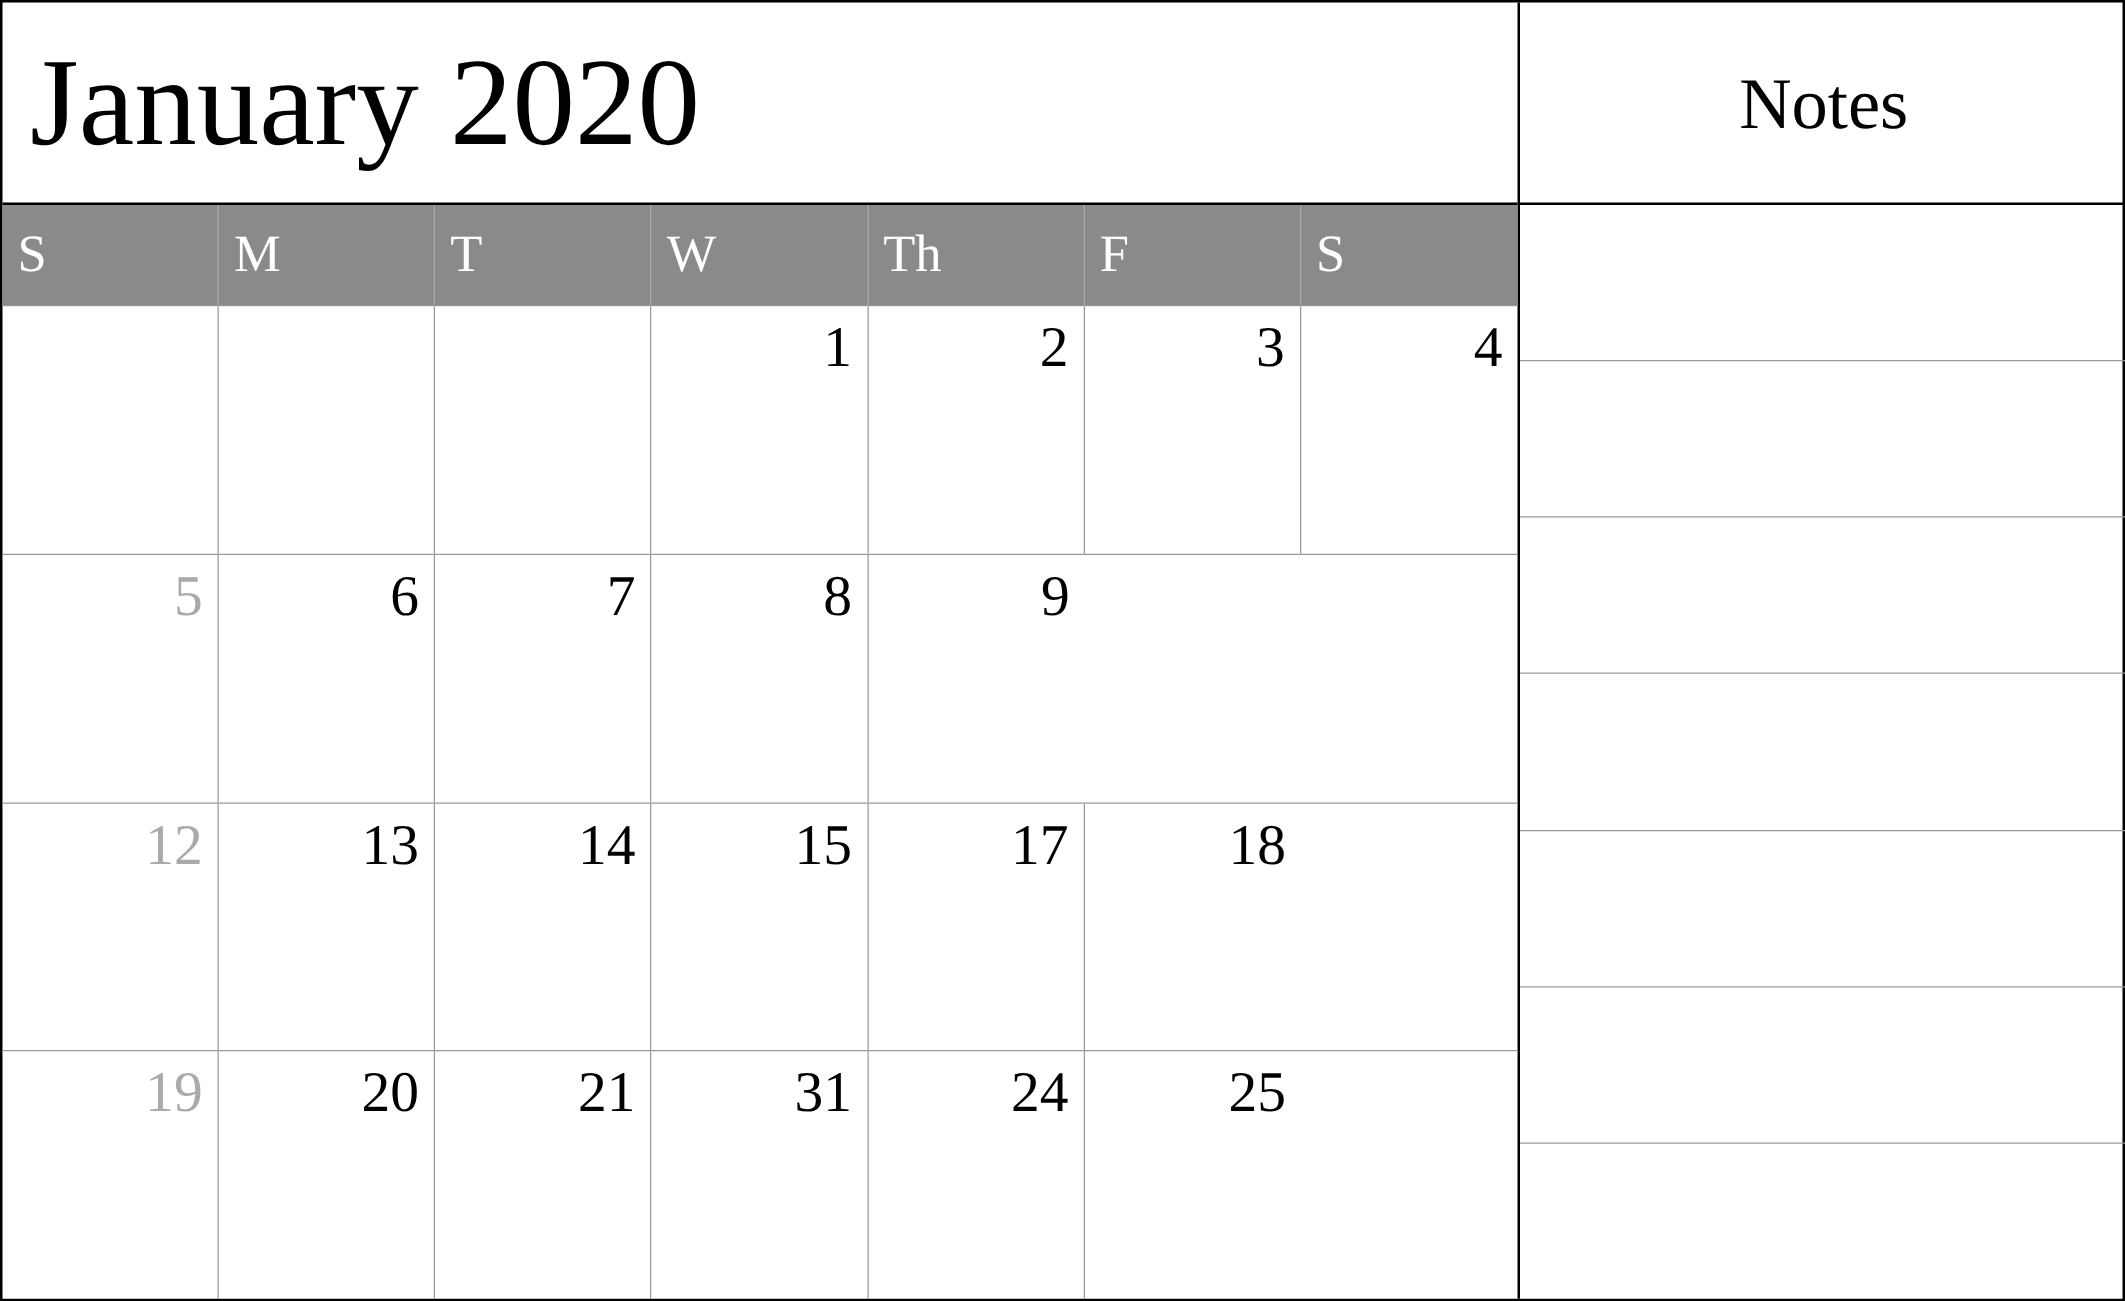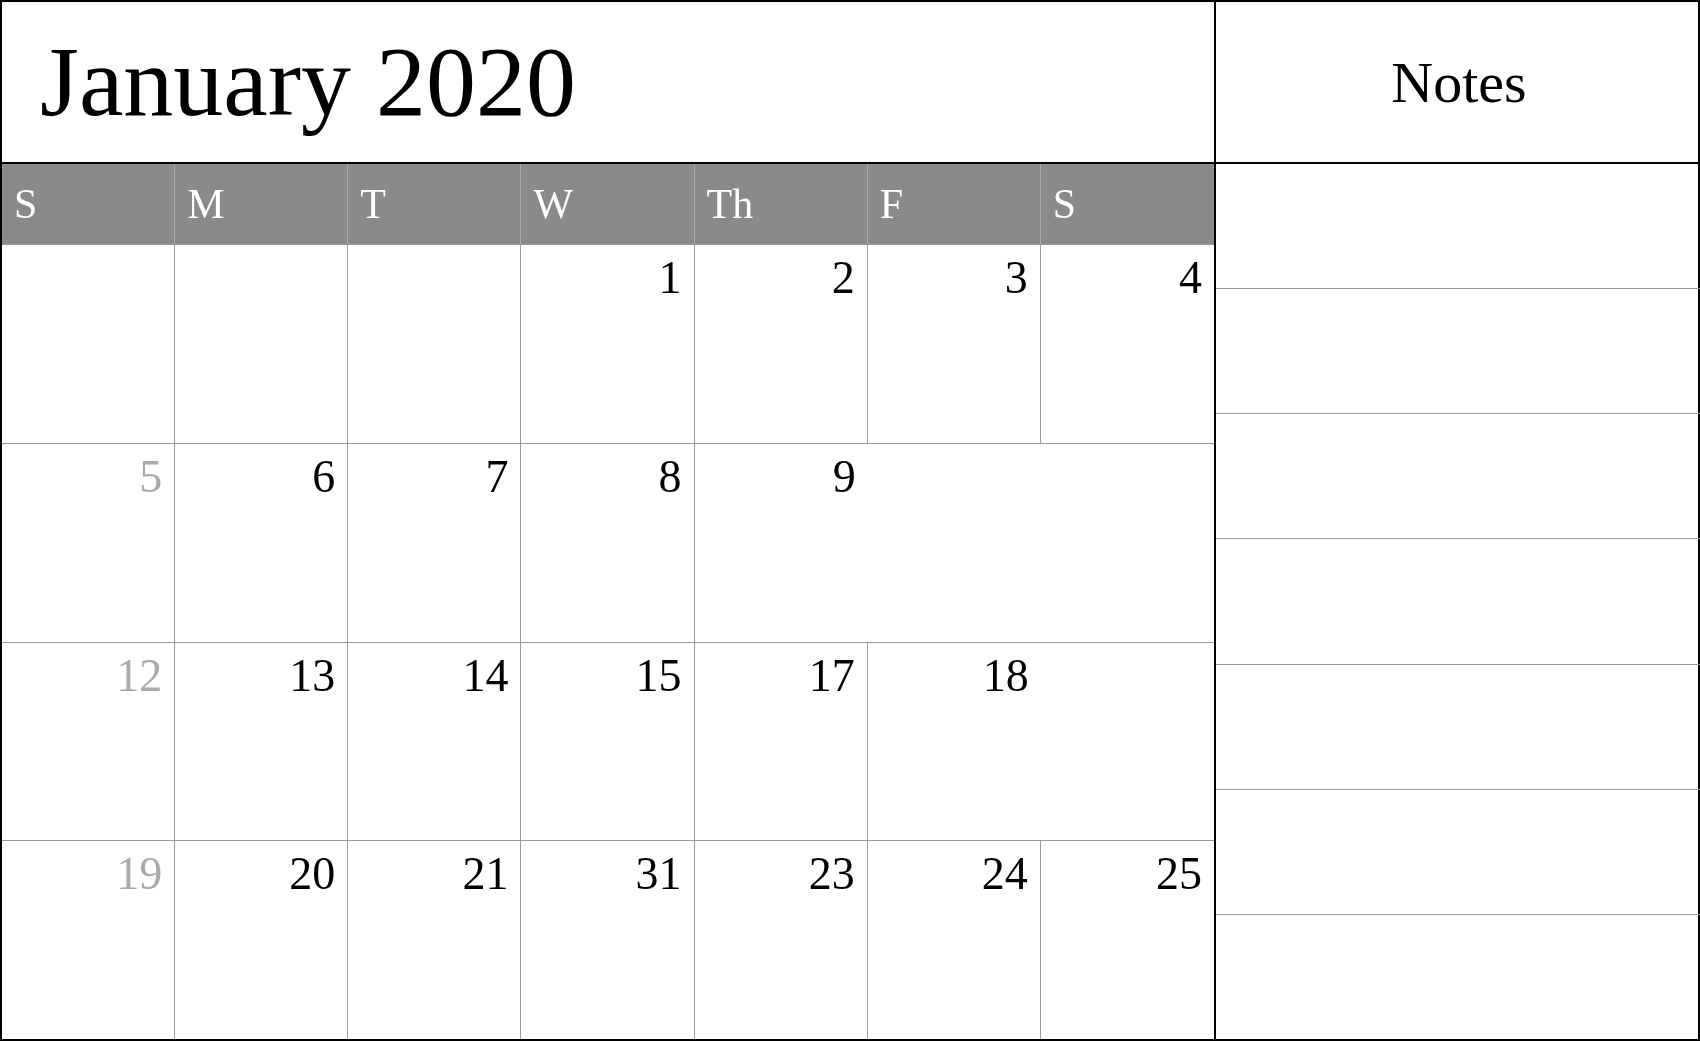--- a/index.html
+++ b/index.html
@@ -27,21 +27,21 @@
       flex: 0 0 1214px;
       display: flex;
       flex-direction: column;
       border-right: 2px solid #000;
     }
 
     .calendar-header {
       display: flex;
       align-items: center;
       justify-content: flex-start;
-      padding: 10px 38px;
+      padding: 10px 22px;
       border-bottom: 2px solid #000;
       height: 162px;
     }
 
     .calendar-title {
       font-size: 100px;
       font-weight: normal;
       color: #000;
       line-height: 1;
     }
@@ -227,23 +227,20 @@
           <div class="calendar-day">
             <span class="day-number">20</span>
           </div>
           <div class="calendar-day">
             <span class="day-number">21</span>
           </div>
           <div class="calendar-day">
             <span class="day-number">31</span>
           </div>
           <div class="calendar-day">
-            <span class="day-number">23</span>
-          </div>
-          <div class="calendar-day">
             <span class="day-number">24</span>
           </div>
           <div class="calendar-day">
             <span class="day-number">25</span>
           </div>
         </div>
       </div>
   </div>
 
   <div class="notes-panel">

